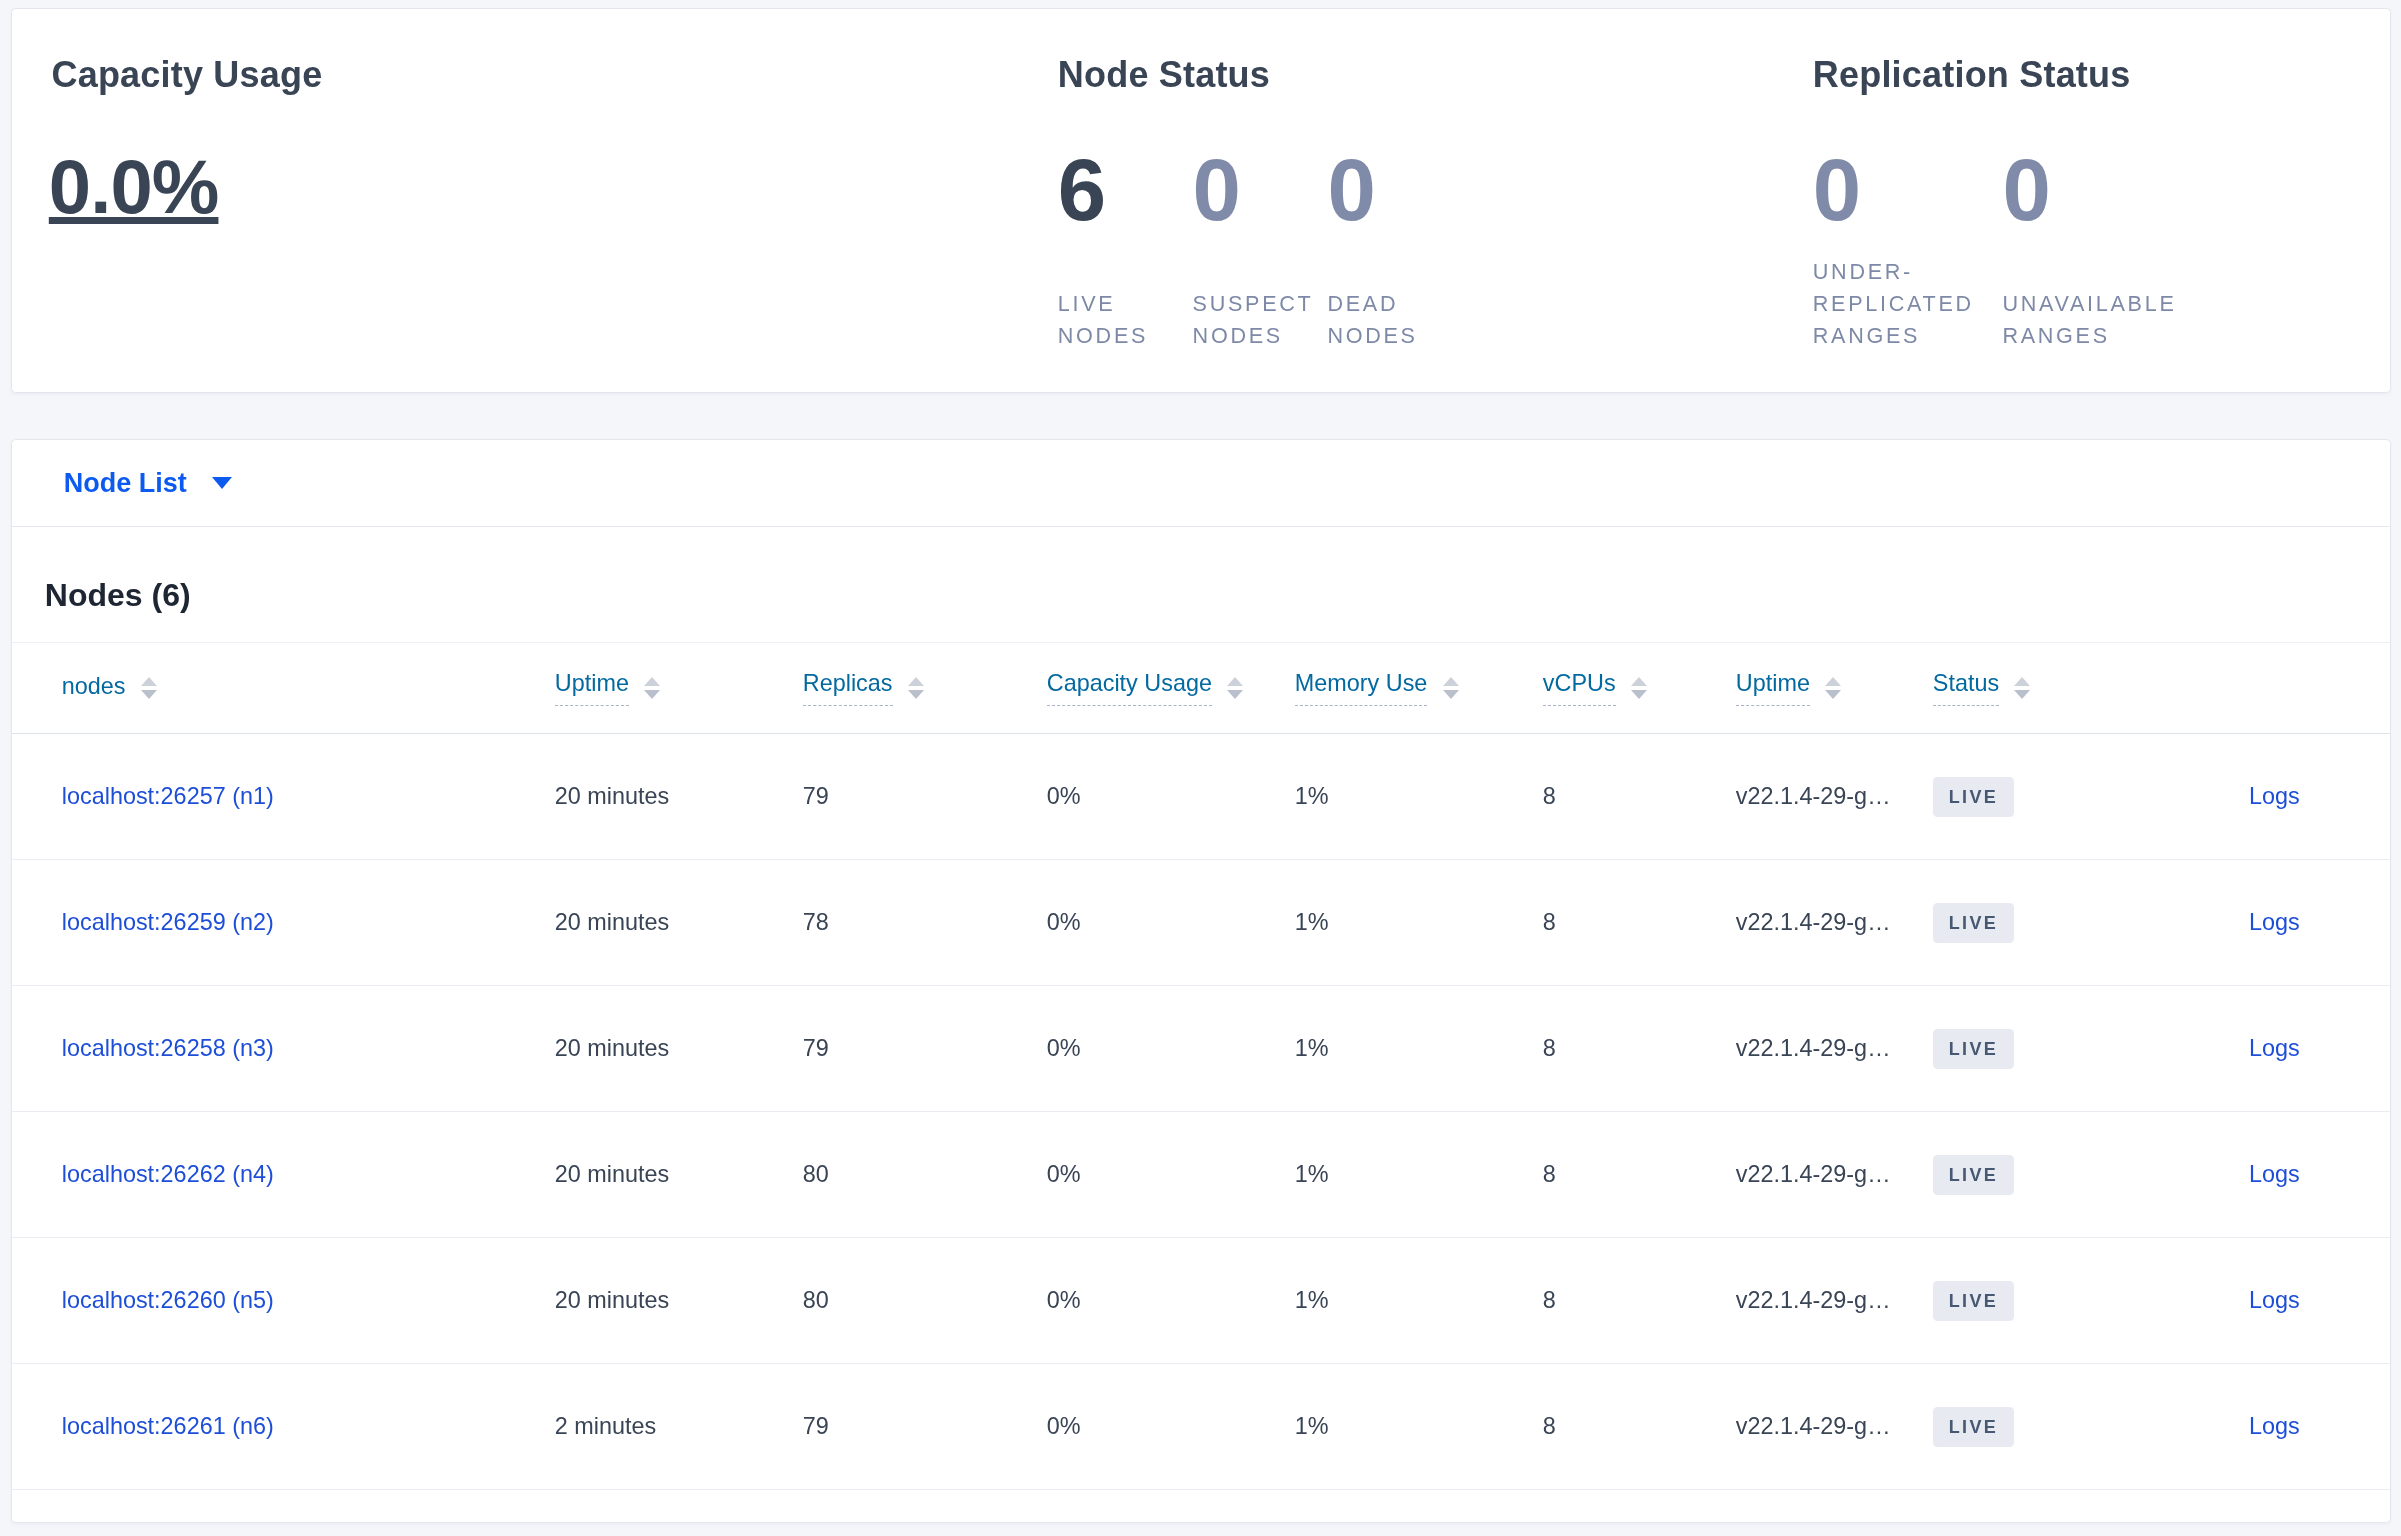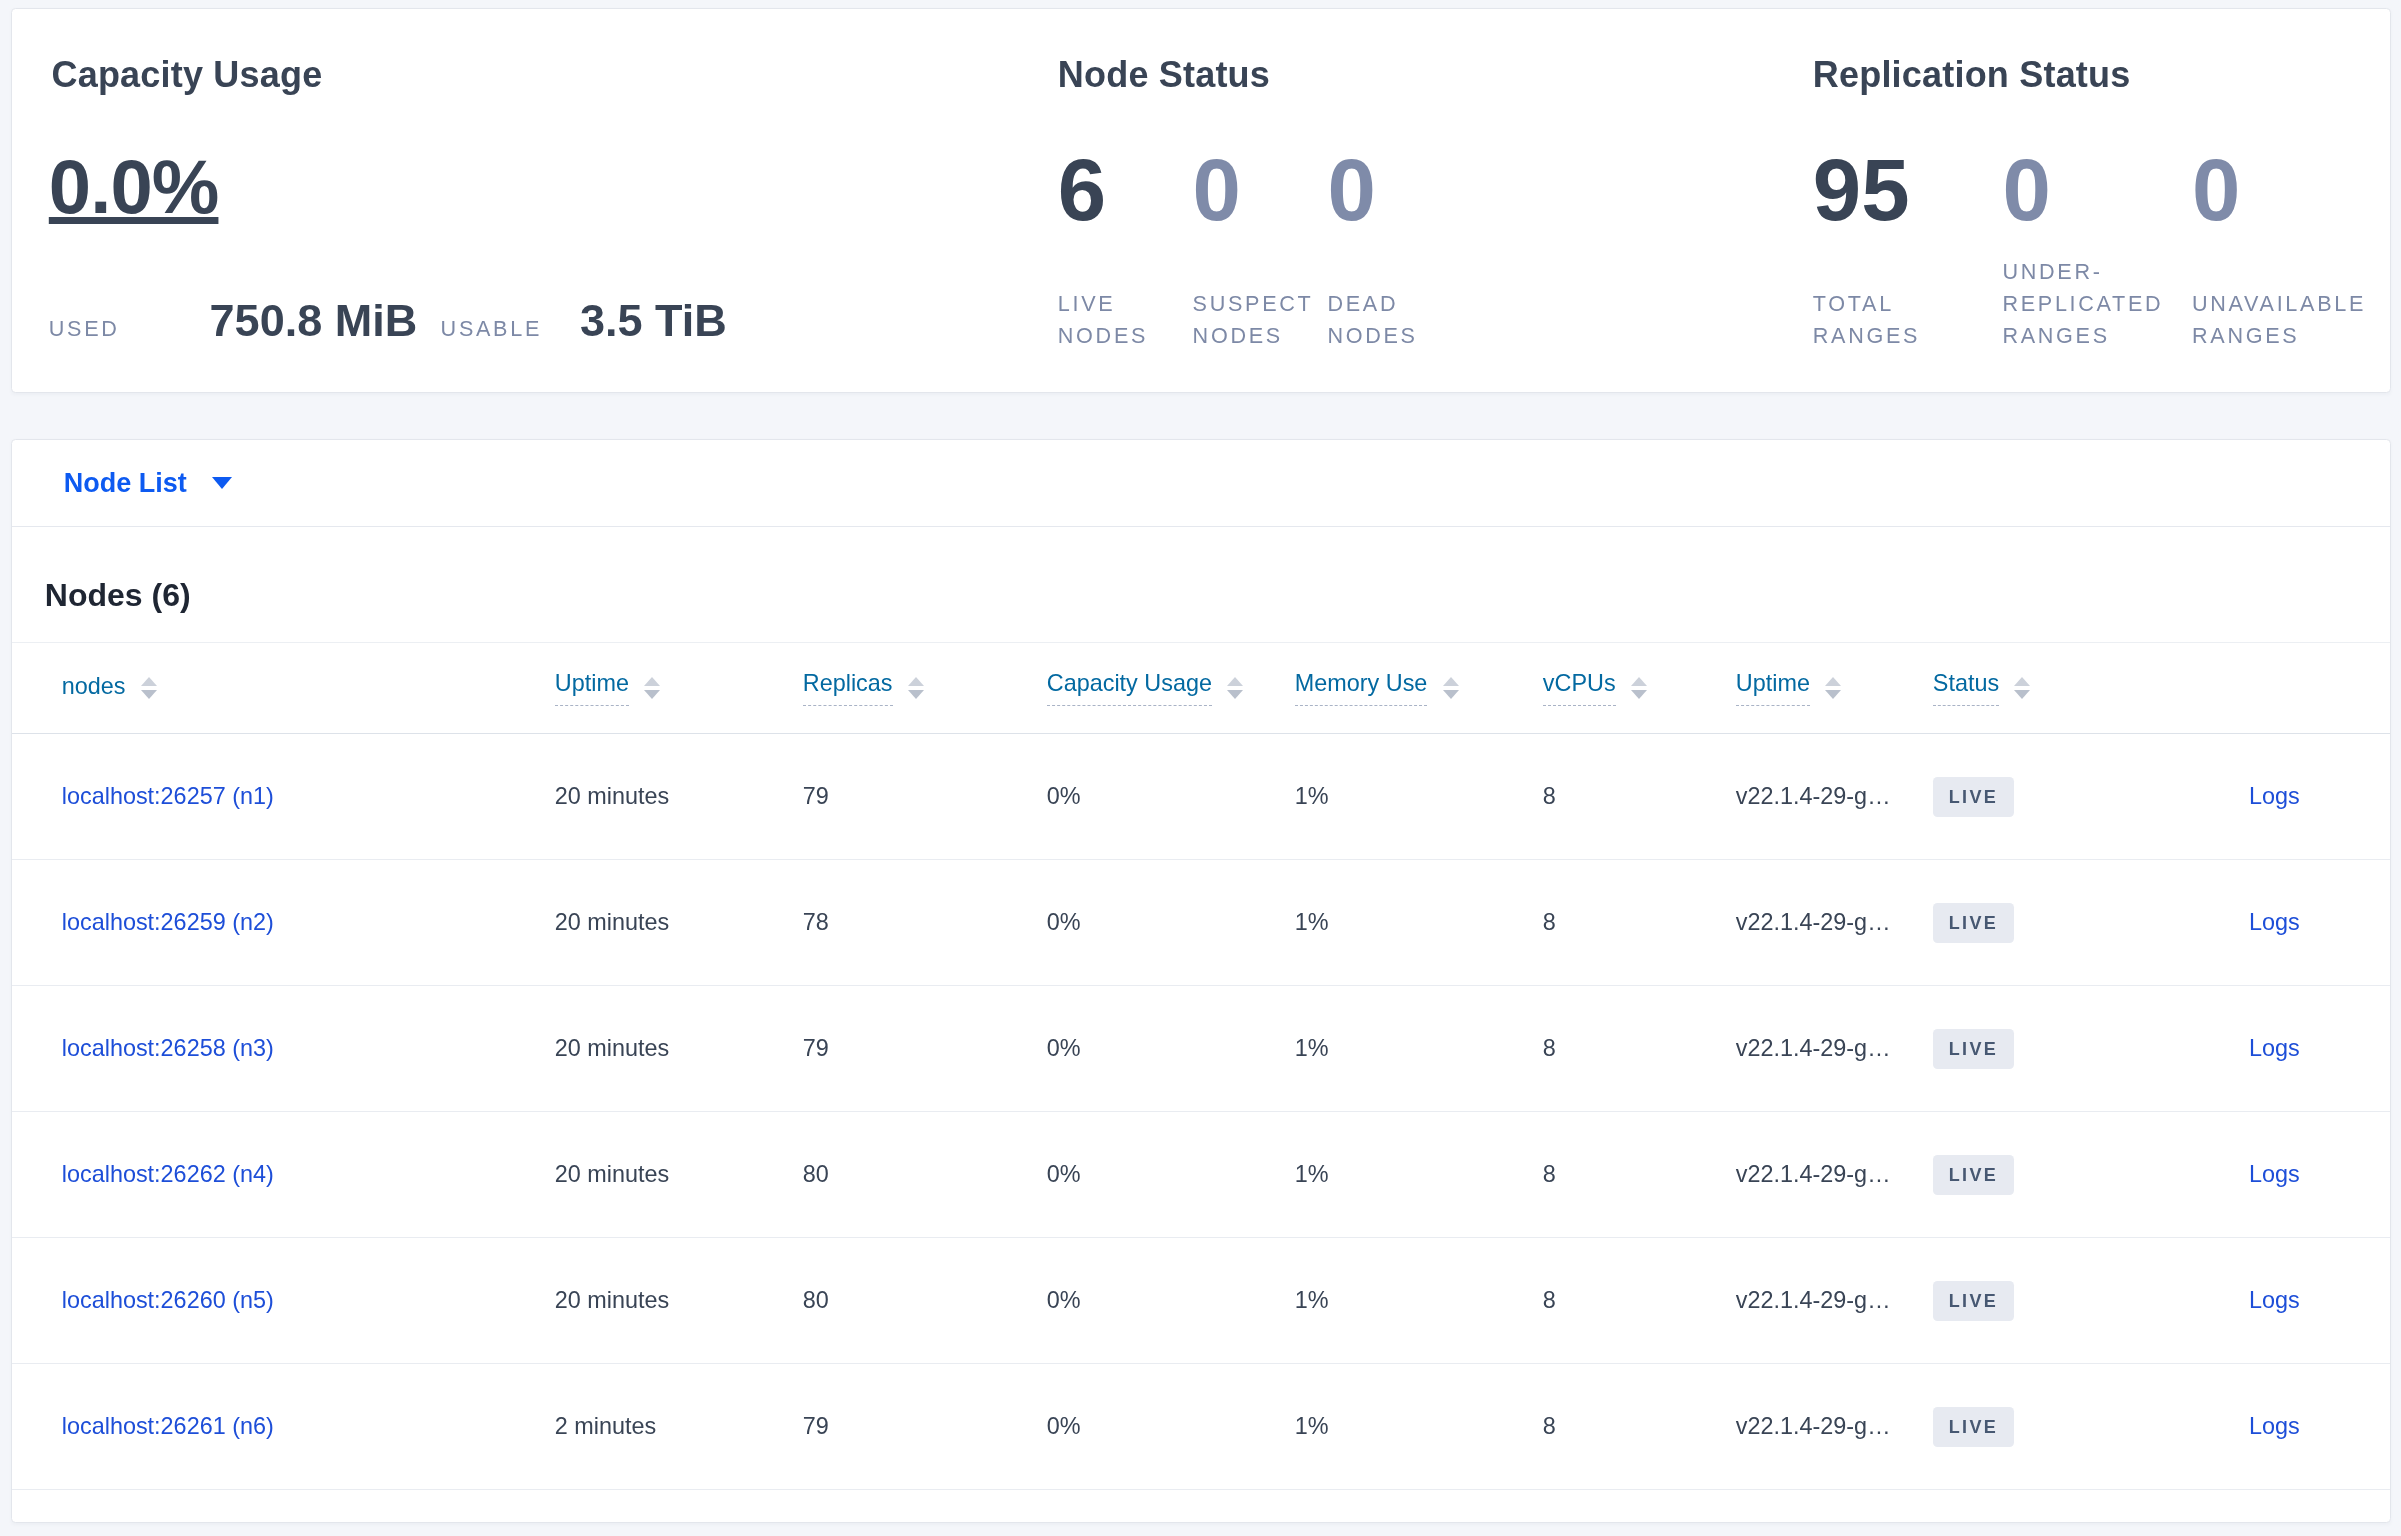--- a/index.html
+++ b/index.html
@@ -120,26 +120,20 @@
 </head>
 <body>
 
 <div class="card" id="top-card">
 
   <div class="panel" id="capacity-panel">
     <div class="panel-title" style="margin-left:2.7px;">Capacity Usage</div>
     <div class="cap-gauge">
       <div class="cap-percent">0.0%</div>
     </div>
-    <div class="cap-stats">
-      <span class="muted-caps">USED</span>
-      <span class="cap-stat-value cap-used-value">750.8 MiB</span>
-      <span class="muted-caps cap-usable-label">USABLE</span>
-      <span class="cap-stat-value cap-usable-value">3.5 TiB</span>
-    </div>
   </div>
 
   <div class="panel" id="node-status-panel">
     <div class="panel-title">Node Status</div>
     <div class="stats-row">
       <div class="stat">
         <div class="stat-value">6</div>
         <div class="stat-label">LIVE NODES</div>
       </div>
       <div class="stat">
@@ -149,24 +143,20 @@
       <div class="stat">
         <div class="stat-value dim">0</div>
         <div class="stat-label">DEAD NODES</div>
       </div>
     </div>
   </div>
 
   <div class="panel" id="replication-panel">
     <div class="panel-title">Replication Status</div>
     <div class="stats-row">
-      <div class="stat">
-        <div class="stat-value">95</div>
-        <div class="stat-label">TOTAL RANGES</div>
-      </div>
       <div class="stat">
         <div class="stat-value dim">0</div>
         <div class="stat-label">UNDER-REPLICATED RANGES</div>
       </div>
       <div class="stat">
         <div class="stat-value dim">0</div>
         <div class="stat-label">UNAVAILABLE RANGES</div>
       </div>
     </div>
   </div>

